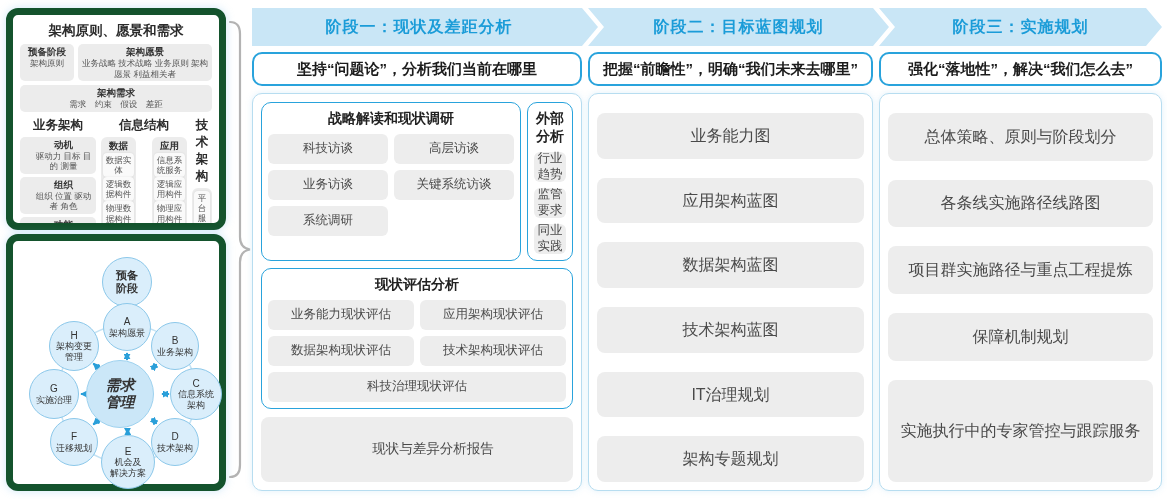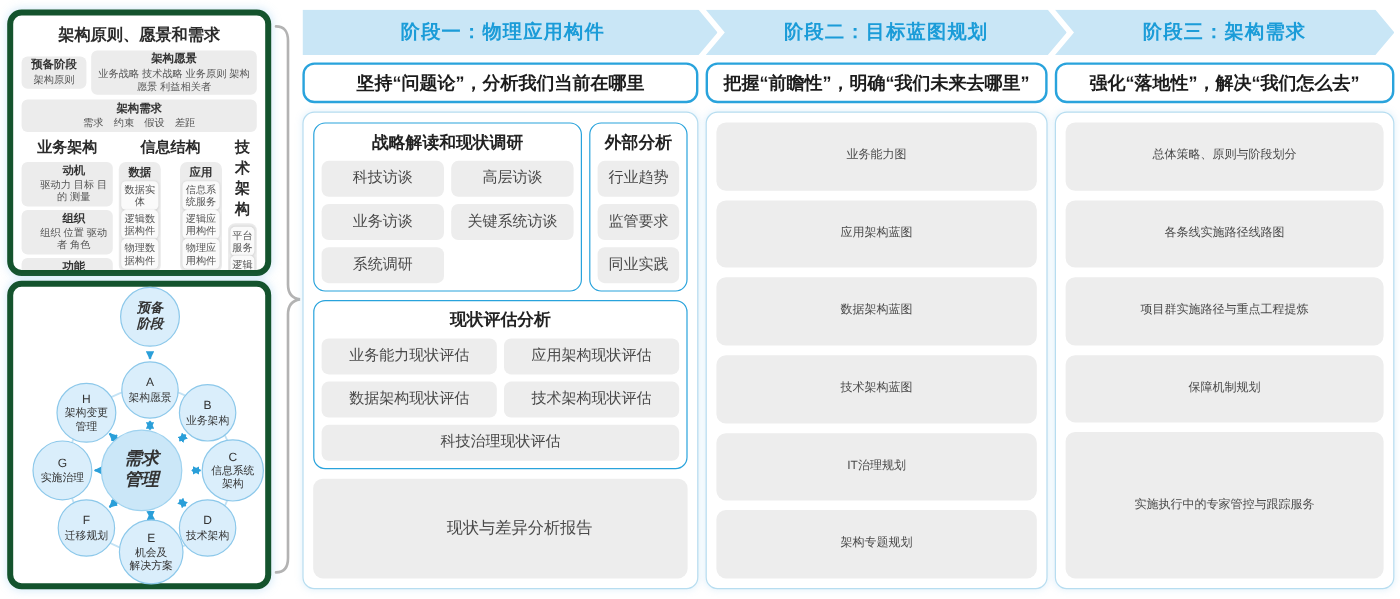--- a/index.html
+++ b/index.html
@@ -1,29 +1,29 @@
 <!DOCTYPE html>
 <html><head>
 <meta charset="utf-8">
 <style>
   html,body{margin:0;padding:0;background:#fff;}
   .canvas{position:relative;width:1167px;height:499px;background:#fff;overflow:hidden;
           font-family:"Liberation Sans","DejaVu Sans",sans-serif;color:#333;}
 
   
-  .panel{position:absolute;left:6px;width:220px;background:#fff;border:5px solid #14532d;
+  .panel{position:absolute;left:6px;width:220px;background:#fff;border:7px solid #14532d;
          border-radius:12px;box-shadow:0 0 8px rgba(120,190,235,.35);box-sizing:border-box;}
   .top-panel{top:8px;height:222px;padding:5px 7px;overflow:hidden;}
   .adm-panel{top:234px;height:257px;}
 
   .lp-title{font-size:13.5px;font-weight:bold;color:#2b2b2b;text-align:center;margin:2px 0 4px;}
   .gbox{background:#ececec;border-radius:5px;padding:2px 3px;text-align:center;box-sizing:border-box;}
   .gbox-head{font-size:9.5px;font-weight:bold;color:#333;line-height:1.25;}
   .gbox-sub{font-size:8.5px;color:#555;line-height:1.25;}
-  .lp-row{display:flex;gap:4px;margin-bottom:4px;align-items:center;}
+  .lp-row{display:flex;gap:4px;margin-bottom:4px;}
   .lp-prep{width:54px;}
   .lp-vision{flex:1;}
   .lp-req{width:100%;}
 
   .lp-cols{display:flex;gap:5px;margin-top:5px;align-items:flex-start;}
   .lp-col-head{font-size:12.5px;font-weight:bold;text-align:center;color:#2b2b2b;margin-bottom:3px;}
   .col-biz{width:76px;}
   .col-biz .gbox{margin-bottom:3px;padding-left:14px;}
   .col-info{width:86px;}
   .subcols{display:flex;gap:16px;}
@@ -63,31 +63,31 @@
             box-sizing:border-box;}
   .content{margin-top:7px;height:398px;border:1px solid #b7ddf0;border-radius:10px;background:#fff;
            box-sizing:border-box;padding:8px;display:flex;flex-direction:column;
            box-shadow:0 0 6px rgba(140,200,240,.25);}
 
   .pill{background:#ededed;border-radius:6px;color:#4a4a4a;display:flex;align-items:center;
         justify-content:center;text-align:center;line-height:1.25;padding-left:32px;}
   .p1-top{display:flex;gap:6px;}
   .bluebox{border:1.5px solid #29a3dc;border-radius:10px;padding:6px;box-sizing:border-box;background:#fff;}
   .bluebox-title{font-size:14px;font-weight:bold;text-align:center;margin:1px 0 6px;color:#222;}
-  .strategy{width:224px;}
+  .strategy{width:260px;}
   .grid2{display:grid;grid-template-columns:1fr 1fr;gap:6px;}
   .grid2 .pill,.ext .pill{height:30px;font-size:12.5px;padding:0 2px;}
   .ext{flex:1;display:flex;flex-direction:column;}
   .ext .pill{margin-bottom:6px;} .ext .pill:last-child{margin-bottom:0;}
   .assess{margin-top:7px;}
   .span2{grid-column:1 / span 2;}
   .report{margin-top:8px;flex:1;font-size:13.5px;border-radius:8px;}
 
   .stack{display:flex;flex-direction:column;gap:8px;flex:1;}
-  .stack .pill{flex:1;font-size:10px;border-radius:8px;padding:0 10px;}
+  .stack .pill{flex:1;font-size:16px;border-radius:8px;padding:0 10px;margin-top:11px;}
   .pill.tall{flex:2.15;}
 </style>
 </head>
 <body>
 
 <div class="canvas">
 
   <section class="panel top-panel">
     <div class="lp-title">架构原则、愿景和需求</div>
     <div class="lp-row">
@@ -164,21 +164,21 @@
       <line x1="114" y1="119" x2="114" y2="112" stroke="#2a9fd9" stroke-width="2" marker-start="url(#ah)" marker-end="url(#ah)"></line>
       <line x1="138.7" y1="128.3" x2="143.6" y2="123.4" stroke="#2a9fd9" stroke-width="2" marker-start="url(#ah)" marker-end="url(#ah)"></line>
       <line x1="149" y1="153" x2="156" y2="153" stroke="#2a9fd9" stroke-width="2" marker-start="url(#ah)" marker-end="url(#ah)"></line>
       <line x1="138.7" y1="177.7" x2="143.6" y2="182.6" stroke="#2a9fd9" stroke-width="2" marker-start="url(#ah)" marker-end="url(#ah)"></line>
       <line x1="114.5" y1="188" x2="114.7" y2="193" stroke="#2a9fd9" stroke-width="2" marker-start="url(#ah)" marker-end="url(#ah)"></line>
       <line x1="88.1" y1="176.5" x2="80.3" y2="183.6" stroke="#2a9fd9" stroke-width="2" marker-start="url(#ah)" marker-end="url(#ah)"></line>
       <line x1="79" y1="153" x2="68" y2="153" stroke="#2a9fd9" stroke-width="2" marker-start="url(#ah)" marker-end="url(#ah)"></line>
       <line x1="88.1" y1="129.5" x2="80.3" y2="122.4" stroke="#2a9fd9" stroke-width="2" marker-start="url(#ah)" marker-end="url(#ah)"></line>
     </svg>
 
-    <div class="node" style="left:89px;top:0;width:50px;height:50px;font-style:italic;">
+    <div class="node" style="left:89px;top:16px;width:50px;height:50px;">
       <div class="node-prep">预备
 阶段</div>
     </div>
     <div class="node node-center" style="left:73px;top:119px;width:68px;height:68px;font-style:italic;">
       <div style="white-space:pre-line;">需求
 管理</div>
     </div>
 
     <div class="node" style="left:90px;top:62px;width:48px;height:48px;">
       <span class="node-key">A</span>
@@ -217,27 +217,27 @@
     </div>
   </section>
 
   <svg class="brace" width="26" height="483" viewBox="0 0 26 483">
     <path d="M 4 14 Q 14 14 14 26 L 14 229 Q 14 240 24 241.5 Q 14 243 14 254 L 14 457 Q 14 469 4 469" fill="none" stroke="#b3b3b3" stroke-width="2.2" stroke-linecap="round"></path>
   </svg>
 
   <div class="right">
 
     <div class="band-seg seg1">
-      <span>阶段一：物理应用构件</span>
+      <span>阶段一：现状及差距分析</span>
     </div>
     <div class="band-seg seg2">
       <span>阶段二：目标蓝图规划</span>
     </div>
     <div class="band-seg seg3">
-      <span>阶段三：架构需求</span>
+      <span>阶段三：实施规划</span>
     </div>
 
     <div class="phase-col pc1">
       <div class="subtitle">坚持“问题论”，分析我们当前在哪里</div>
       <div class="content">
         <div class="p1-top">
           <div class="bluebox strategy">
             <div class="bluebox-title">战略解读和现状调研</div>
             <div class="grid2">
               <div class="pill">科技访谈</div>

